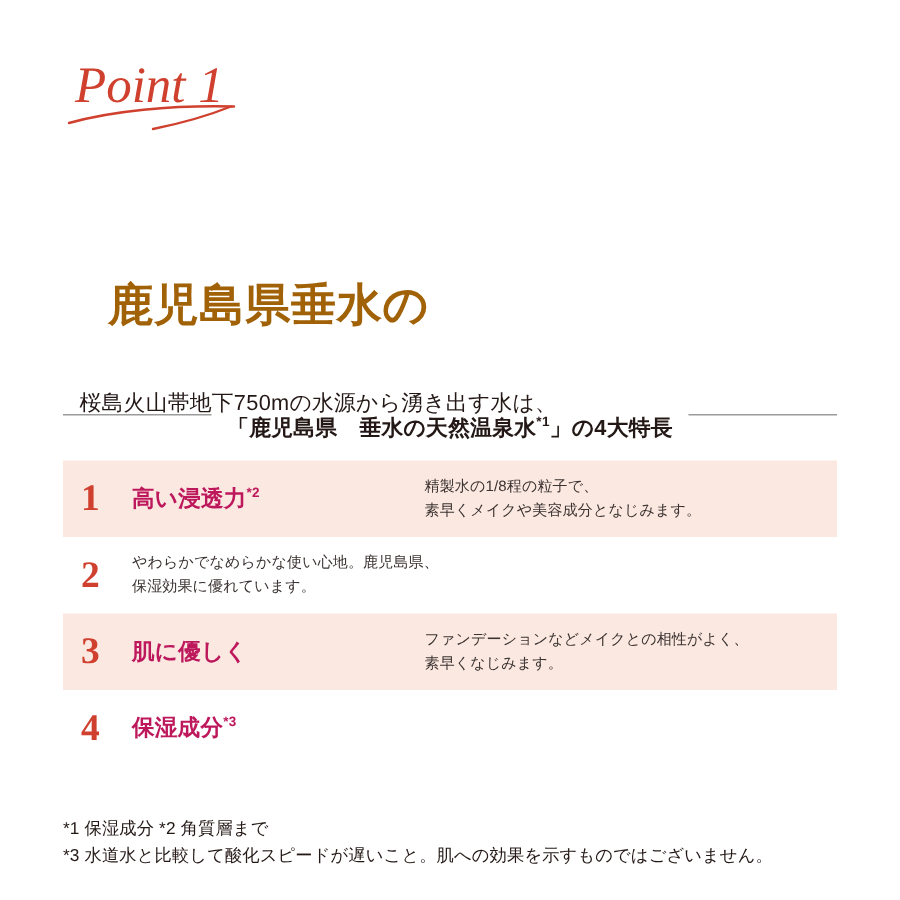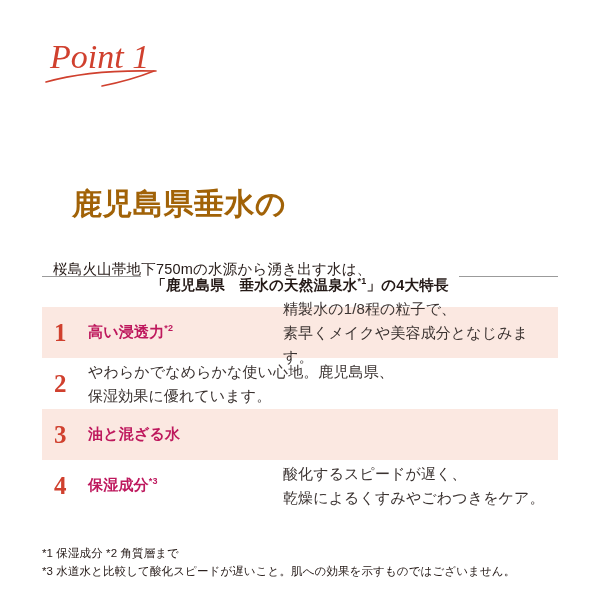--- a/index.html
+++ b/index.html
@@ -135,21 +135,21 @@
     letter-spacing: 0.2px;
     white-space: pre;
   }
   .feature-name .sup {
     font-size: 9px;
     vertical-align: super;
     font-weight: bold;
   }
   .feature-desc {
     flex: 1 1 auto;
-    font-size: 15px;
+    font-size: 10px;
     line-height: 1.6;
     color: #3a3230;
     letter-spacing: 0.1px;
     white-space: pre-line;
   }
 
   
   .footnotes {
     position: absolute;
     left: 42px;
@@ -201,28 +201,28 @@
     </div>
 
     <div class="feature-row">
       <div class="feature-num">2</div>
       <div class="feature-desc">やわらかでなめらかな使い心地。鹿児島県、
 保湿効果に優れています。</div>
     </div>
 
     <div class="feature-row alt">
       <div class="feature-num">3</div>
-      <div class="feature-name"><span>油と混ざる水</span><span class="sup"></span></div>
+      <div class="feature-name"><span>肌に優しく</span><span class="sup"></span></div>
+      <div class="feature-desc">ファンデーションなどメイクとの相性がよく、
+素早くなじみます。</div>
     </div>
 
     <div class="feature-row">
       <div class="feature-num">4</div>
       <div class="feature-name"><span>保湿成分</span><span class="sup">*3</span></div>
-      <div class="feature-desc">酸化するスピードが遅く、
-乾燥によるくすみやごわつきをケア。</div>
     </div>
 
   </div>
 
   <div class="footnotes">*1 保湿成分 *2 角質層まで
 *3 水道水と比較して酸化スピードが遅いこと。肌への効果を示すものではございません。</div>
 
 </div>
 
 </body></html>

